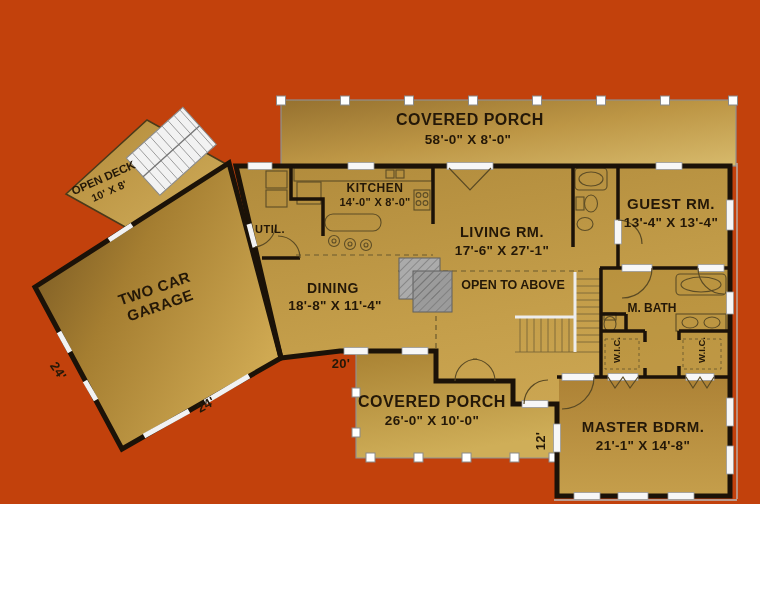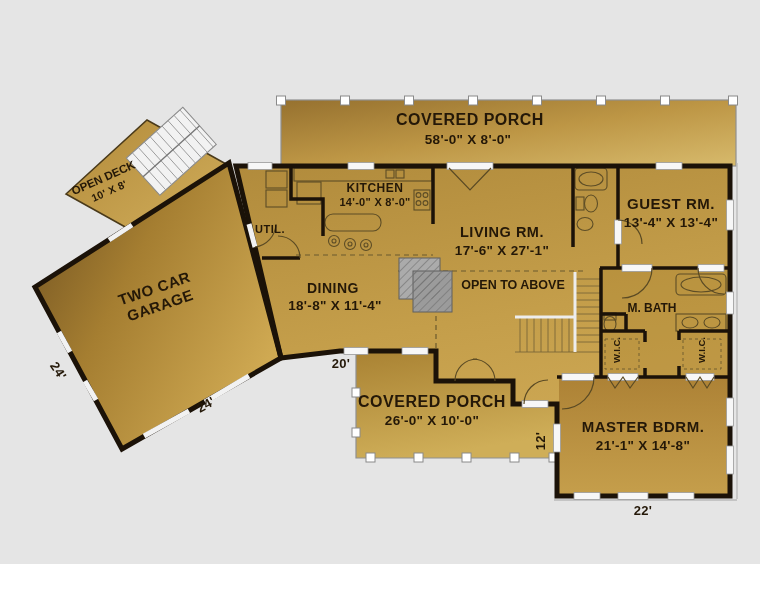--- a/index.html
+++ b/index.html
@@ -1,16 +1,16 @@
 <!DOCTYPE html>
 <html><head>
 <meta charset="utf-8">
 <style>
   html,body{margin:0;padding:0;background:#ffffff;}
-  .stage{width:760px;height:564px;position:relative;background:#e5e5e5;overflow:hidden;text-decoration:underline;}
+  .stage{width:760px;height:504px;position:relative;background:#c2410c;overflow:hidden;text-decoration:underline;}
   svg{display:block;}
   text{font-family:"Liberation Sans", sans-serif;font-weight:bold;fill:#241808;}
   .room-name{letter-spacing:.5px;}
   .dim{letter-spacing:.3px;}
 </style>
 </head>
 <body>
 
 <div class="stage">
 <svg width="760" height="600" viewBox="0 0 760 600">

